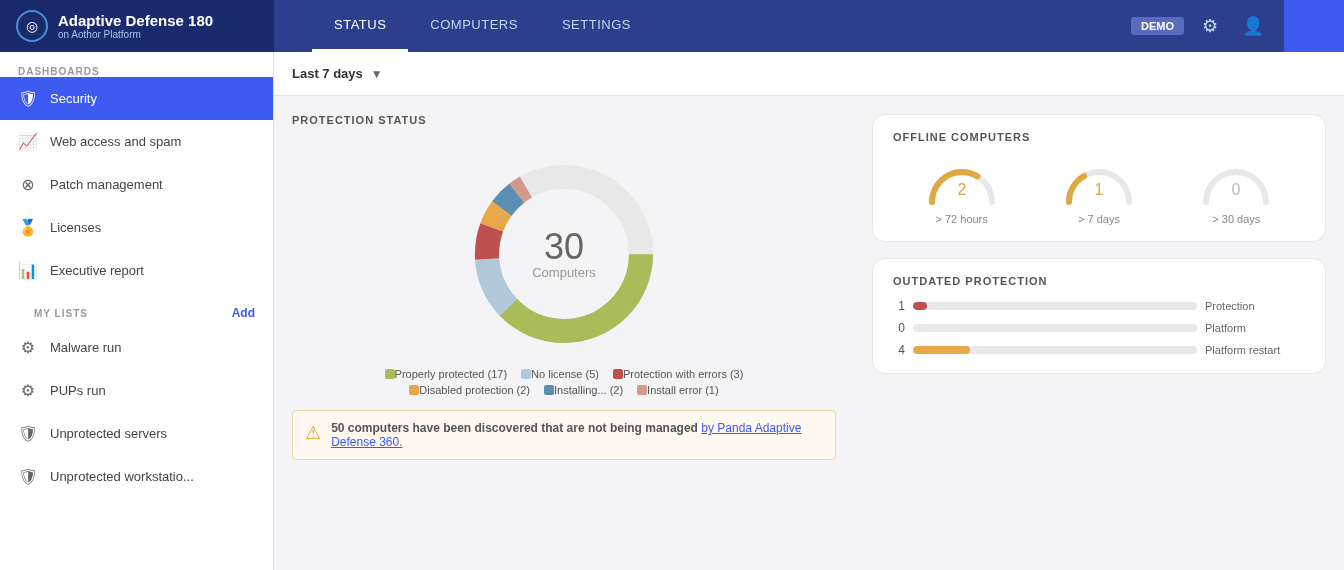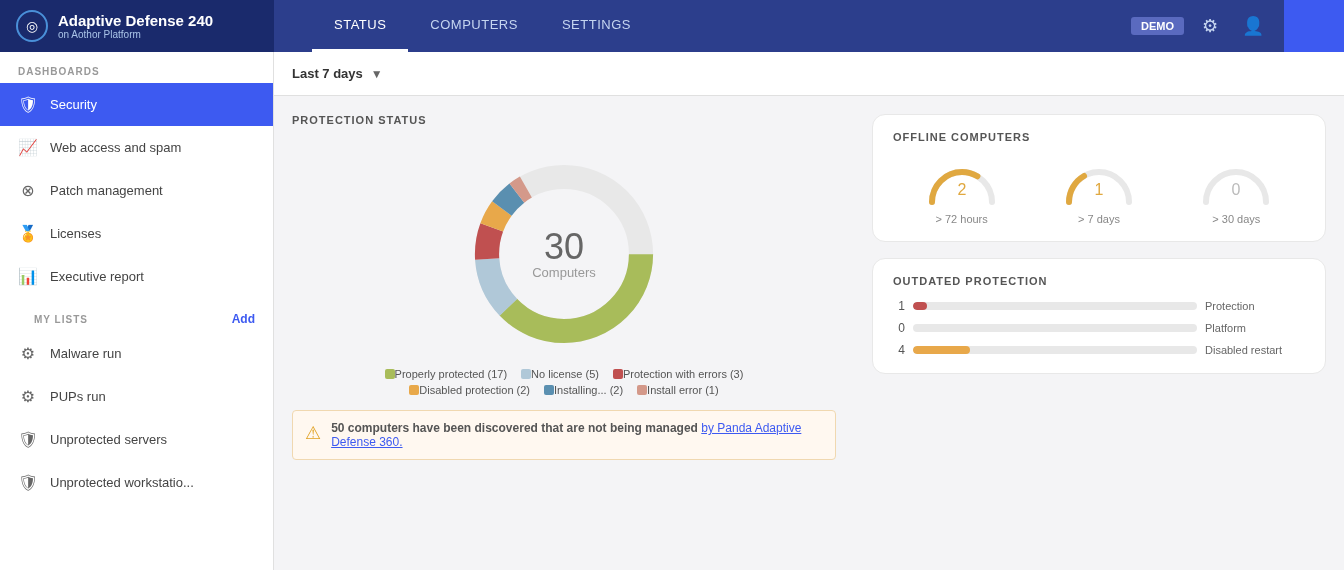--- a/index.html
+++ b/index.html
@@ -88,21 +88,21 @@
       background: #fff;
       border-right: 1px solid #e0e0e0;
       flex-shrink: 0;
       overflow-y: auto;
     }
     .sidebar-section-label {
       font-size: 10px;
       color: #999;
       font-weight: 600;
       letter-spacing: 1px;
-      padding: 14px 18px 6px;
+      padding: 14px 18px 0;
       text-transform: uppercase;
     }
     .sidebar-item {
       display: flex;
       align-items: center;
       padding: 12px 18px;
       gap: 12px;
       cursor: pointer;
       color: #444;
       font-size: 13px;
@@ -340,21 +340,21 @@
     .programs-pups { font-size: 13px; color: #e08c3a; }
     .programs-classifying { font-size: 12px; color: #888; }
   </style>
 </head>
 <body>
 
 <div class="top-nav">
   <div class="top-nav-brand">
     <div class="brand-logo">◎</div>
     <div class="brand-text">
-      <div class="brand-title">Adaptive Defense 240</div>
+      <div class="brand-title">Adaptive Defense 180</div>
       <div class="brand-sub">on Aothor Platform</div>
     </div>
   </div>
   <div class="nav-tabs">
     <div class="nav-tab active">STATUS</div>
     <div class="nav-tab">COMPUTERS</div>
     <div class="nav-tab">SETTINGS</div>
   </div>
   <div class="nav-right">
     <span class="demo-badge">DEMO</span>
@@ -543,21 +543,21 @@
                 <div class="outdated-bar-fill" style="width:0%; background:#c8d4dc;"></div>
               </div>
               <span class="outdated-row-label">Platform</span>
             </div>
 
             <div class="outdated-row">
               <span class="outdated-num">4</span>
               <div class="outdated-bar-track">
                 <div class="outdated-bar-fill" style="width:20%; background:#e8a84a;"></div>
               </div>
-              <span class="outdated-row-label">Disabled restart</span>
+              <span class="outdated-row-label">Platform restart</span>
             </div>
 
           </div>
         </div>
 
 
       </div>
     </div>
   </div>
 </div>

